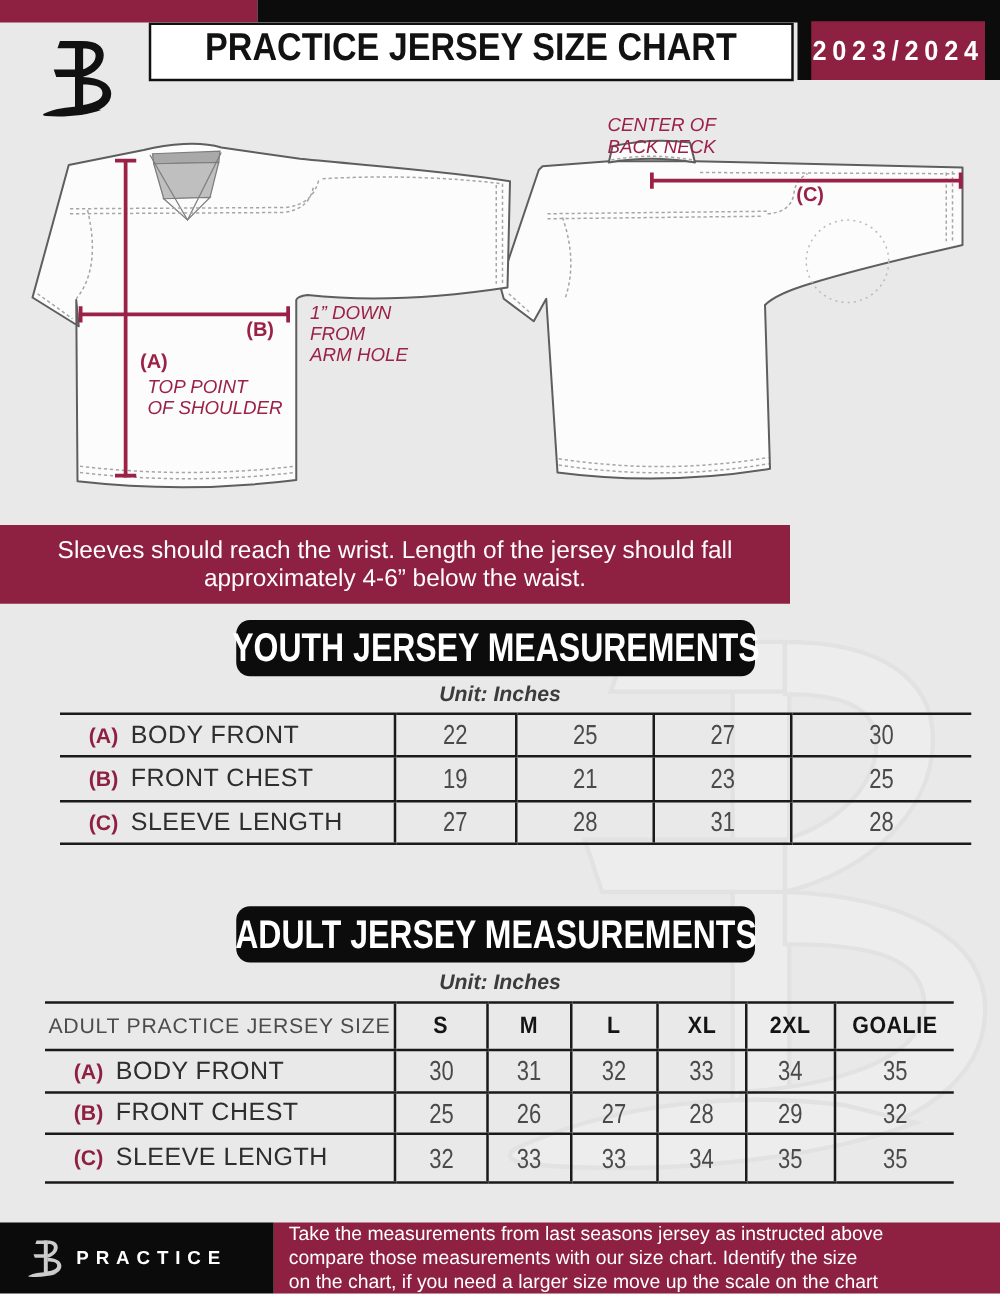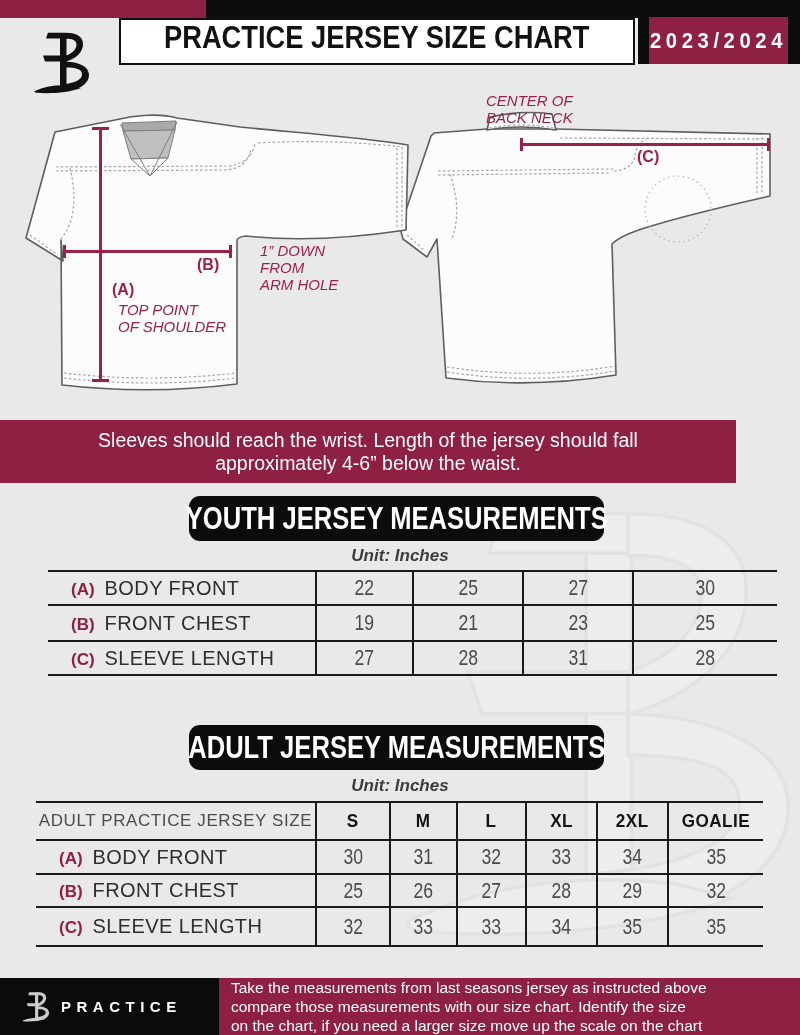--- a/index.html
+++ b/index.html
@@ -22,21 +22,21 @@
              transform:scaleX(0.92);}
   .logo-top{left:33px;top:28px;width:62px;height:68px;z-index:3;}
 
   
   .jersey-svg{left:0;top:67px;width:800px;height:360px;z-index:1;}
   .mline{background:#9b2147;z-index:4;}
   .mlabel{color:#9b2147;font-weight:800;font-size:16px;z-index:4;}
   .mnote{color:#9b2147;font-style:italic;font-weight:500;font-size:15px;line-height:17px;z-index:4;}
 
   
-  .note-band{left:0;top:420px;width:736px;height:63px;background:#8e2042;z-index:2;
+  .note-band{left:0;top:420px;width:632px;height:63px;background:#8e2042;z-index:2;
              display:flex;align-items:center;justify-content:center;}
   .note-text{color:#fdfdfd;font-size:19.5px;line-height:23px;text-align:center;}
 
   
   .section-banner{left:189px;width:415px;height:45px;background:#0c0c0c;border-radius:11px;
                   display:flex;align-items:center;justify-content:center;z-index:2;}
   .banner-text{color:#fff;font-weight:bold;font-size:32px;white-space:nowrap;transform:scaleX(0.8);}
   .unit-line{left:0;width:800px;text-align:center;font-style:italic;font-weight:bold;
              font-size:17px;color:#3c3c3c;z-index:2;}
 
@@ -160,21 +160,21 @@
   <div class="abs mline" style="left:63px;top:245px;width:3px;height:13px;"></div>
   <div class="abs mline" style="left:229px;top:245px;width:3px;height:13px;"></div>
   <div class="abs mline" style="left:520px;top:143px;width:250px;height:3px;"></div>
   <div class="abs mline" style="left:520px;top:138px;width:3px;height:13px;"></div>
   <div class="abs mline" style="left:767px;top:138px;width:3px;height:13px;"></div>
 
   <div class="abs mlabel" style="left:112px;top:281px;">(A)</div>
   <div class="abs mnote pre" style="left:118px;top:301px;">TOP POINT
 OF SHOULDER</div>
   <div class="abs mlabel" style="left:197px;top:256px;">(B)</div>
-  <div class="abs mnote pre" style="left:260px;top:242px;">1” DOWN
+  <div class="abs mnote pre" style="left:248px;top:242px;">1” DOWN
 FROM
 ARM HOLE</div>
   <div class="abs mlabel" style="left:637px;top:148px;">(C)</div>
   <div class="abs mnote pre" style="left:486px;top:92px;">CENTER OF
 BACK NECK</div>
 
   <div class="abs note-band">
     <div class="note-text pre">Sleeves should reach the wrist. Length of the jersey should fall
 approximately 4-6” below the waist.</div>
   </div>

